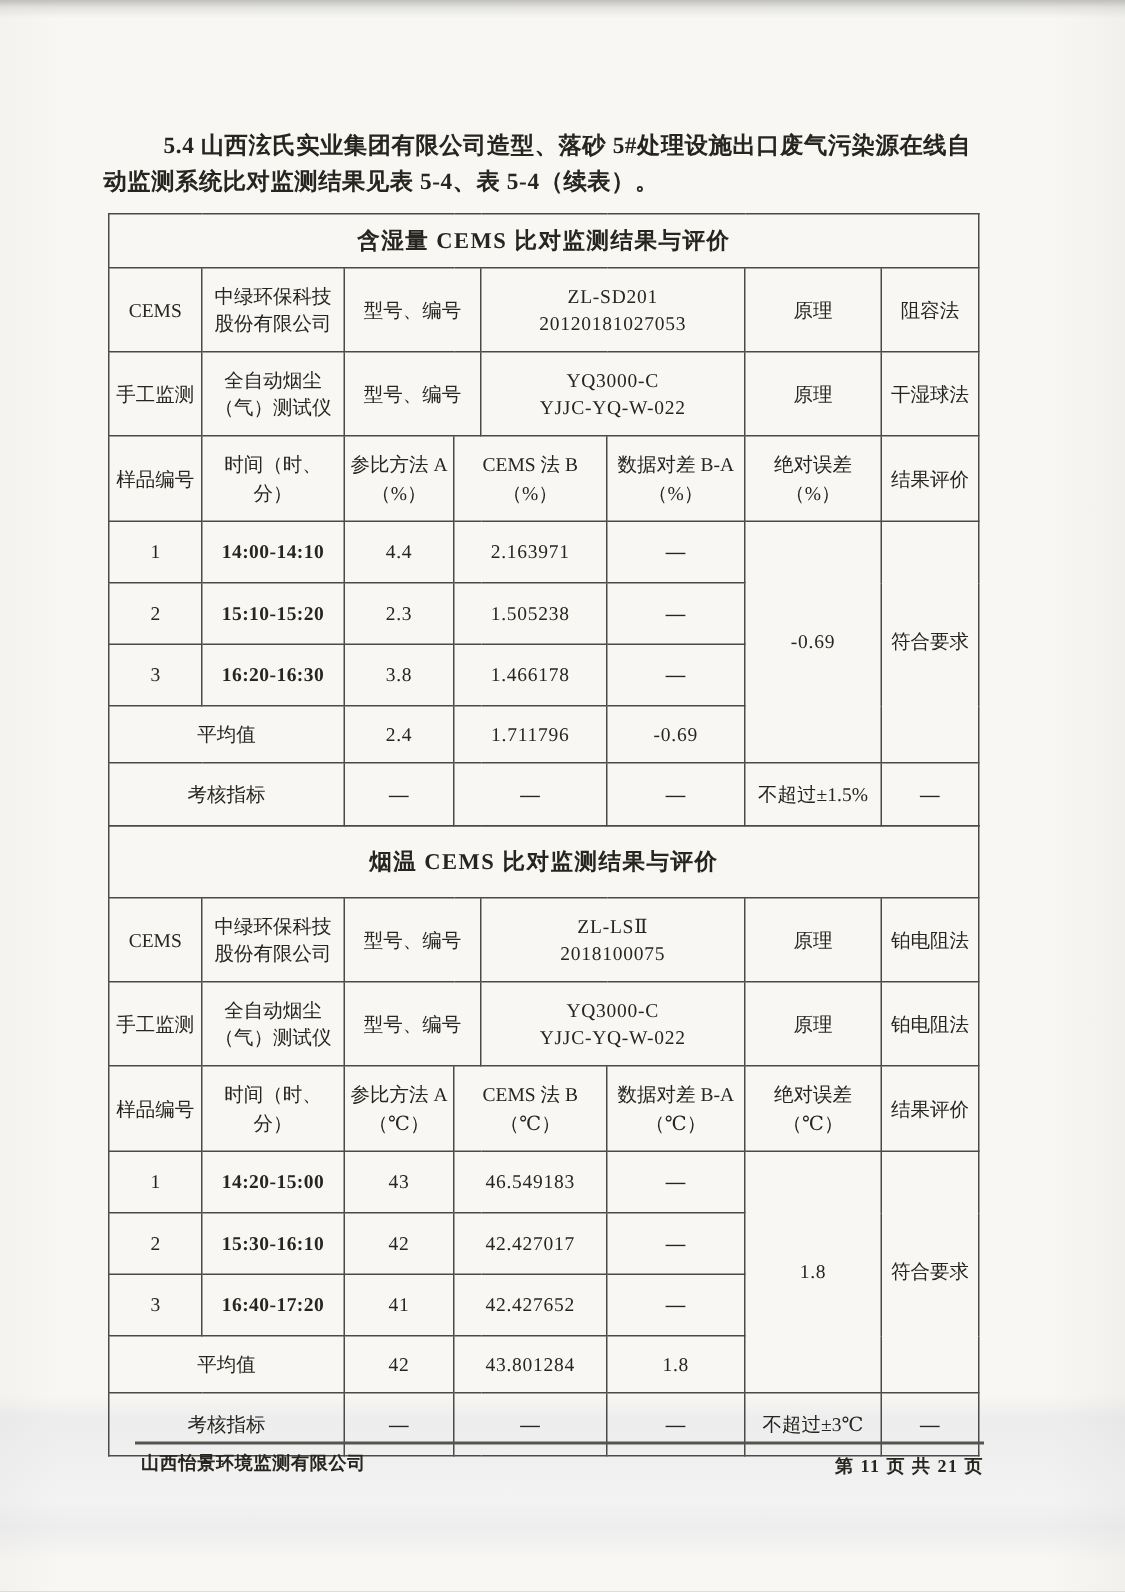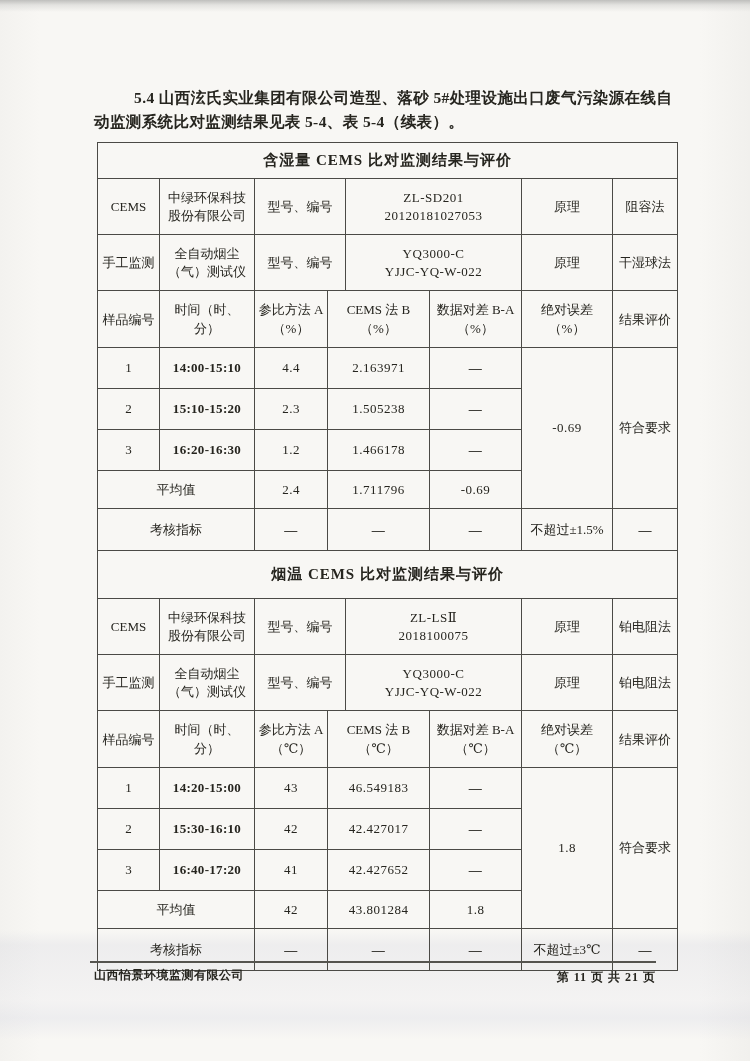--- a/index.html
+++ b/index.html
@@ -9,21 +9,21 @@
     margin:0 auto;
     font-family:"Liberation Serif","DejaVu Serif",serif;
     color:#26251f;
     background:
       linear-gradient(180deg, rgba(185,185,183,.9) 0px, rgba(210,210,208,.55) 5px, rgba(247,246,243,0) 12px),
       linear-gradient(180deg, rgba(0,0,0,0) 0 930px, rgba(190,192,210,.18) 945px, rgba(230,230,238,.25) 1000px, rgba(210,212,226,.28) 1018px, rgba(247,246,243,0) 1040px),
       linear-gradient(90deg, #f3f2ef 0, #f8f7f4 40px, #f8f7f4 700px, #f1f0ed 750px),
       #f7f6f3;
     overflow:hidden;
   }
-  .content{position:absolute;left:94px;top:86px;width:584px;}
+  .content{position:absolute;left:69px;top:86px;width:584px;}
   .intro{
     margin:0;
     font-size:15.5px;line-height:24px;
     text-indent:40px;letter-spacing:.4px;
     font-weight:600;
   }
   .caption{
     margin:6px 0 0 0;
     text-align:center;
     font-size:15px;font-weight:700;letter-spacing:.5px;
@@ -114,38 +114,38 @@
         <td colspan="2" class="pre">CEMS 法 B
 （%）</td>
         <td class="pre">数据对差 B-A
 （%）</td>
         <td class="pre">绝对误差
 （%）</td>
         <td>结果评价</td>
       </tr>
       <tr class="r-data">
         <td>1</td>
-        <td class="t-bold">14:00-15:10</td>
+        <td class="t-bold">14:00-14:10</td>
         <td class="num">4.4</td>
         <td colspan="2" class="num">2.163971</td>
         <td class="t-bold">—</td>
         <td rowspan="4" class="num">-0.69</td>
         <td rowspan="4">符合要求</td>
       </tr>
       <tr class="r-data">
         <td>2</td>
         <td class="t-bold">15:10-15:20</td>
         <td class="num">2.3</td>
         <td colspan="2" class="num">1.505238</td>
         <td class="t-bold">—</td>
       </tr>
       <tr class="r-data">
         <td>3</td>
         <td class="t-bold">16:20-16:30</td>
-        <td class="num">1.2</td>
+        <td class="num">3.8</td>
         <td colspan="2" class="num">1.466178</td>
         <td class="t-bold">—</td>
       </tr>
       <tr class="r-avg">
         <td colspan="2">平均值</td>
         <td class="num">2.4</td>
         <td colspan="2" class="num">1.711796</td>
         <td class="num">-0.69</td>
       </tr>
       <tr class="r-assess">

